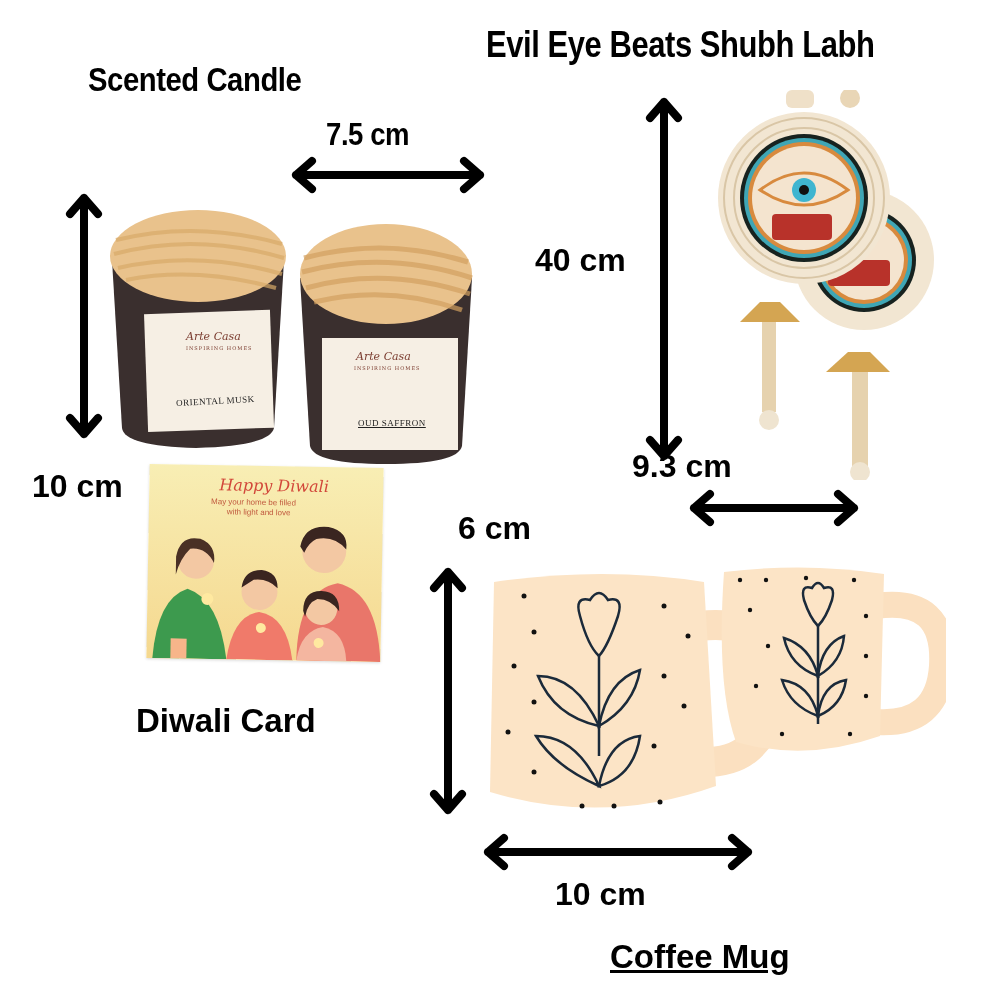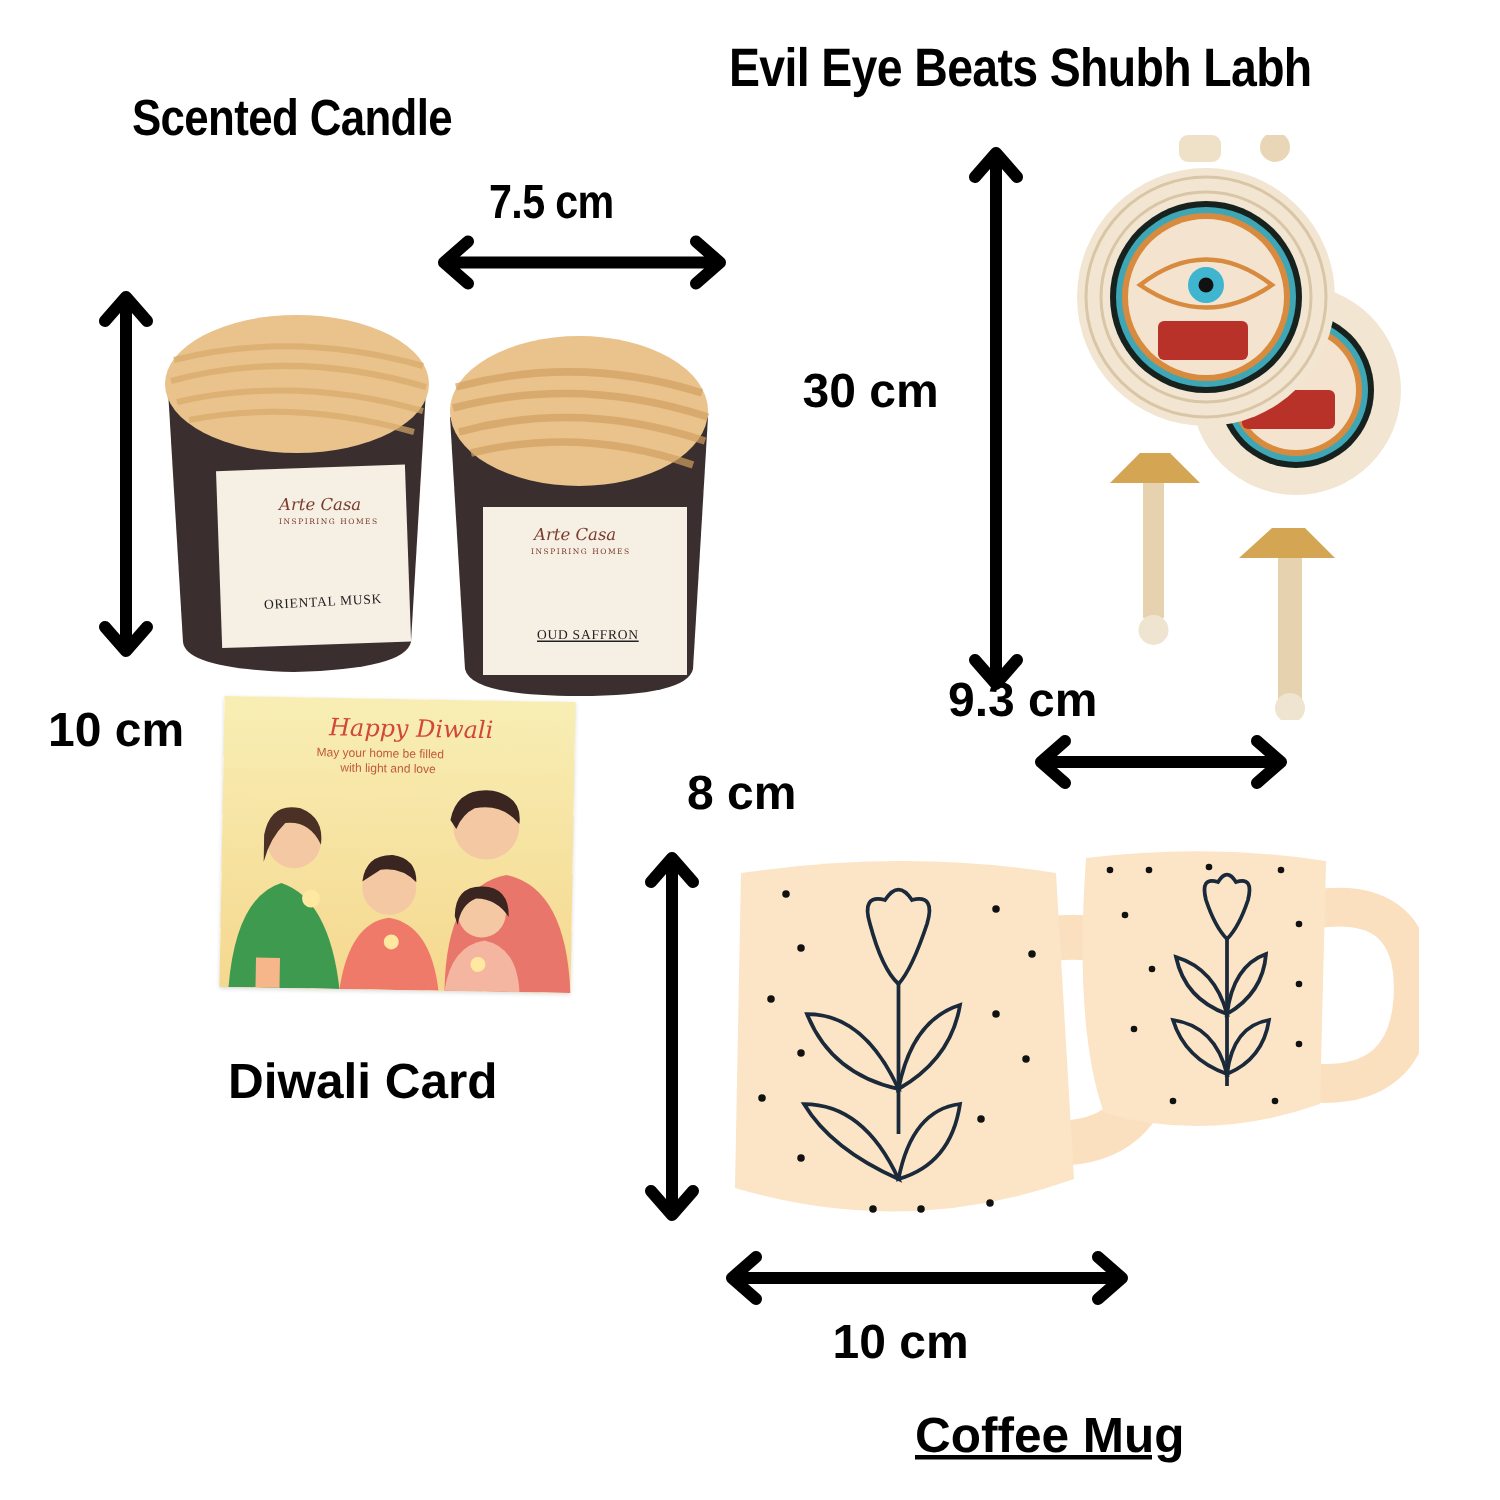--- a/index.html
+++ b/index.html
@@ -9,28 +9,28 @@
   .dim{font-size:32px;}
   .arrow{position:absolute;}
   .abs{position:absolute;}
   svg{display:block;}
 </style>
 </head>
 <body>
 
 <div class="lbl title-cond" style="left:88px;top:60px;font-size:34px;">Scented Candle</div>
 <div class="lbl title-cond" style="left:486px;top:24px;font-size:36px;">Evil Eye Beats Shubh Labh</div>
-<div class="lbl" style="left:152px;top:702px;font-size:33px;">Diwali Card</div>
+<div class="lbl" style="left:136px;top:702px;font-size:33px;">Diwali Card</div>
 <div class="lbl" style="left:610px;top:938px;font-size:33px;text-decoration:underline;">Coffee Mug</div>
 
 <div class="lbl dim title-cond" style="left:326px;top:116px;">7.5 cm</div>
 <div class="lbl dim" style="left:32px;top:468px;">10 cm</div>
-<div class="lbl dim" style="left:535px;top:242px;">30 cm</div>
+<div class="lbl dim" style="left:535px;top:242px;">40 cm</div>
 <div class="lbl dim" style="left:632px;top:448px;">9.3 cm</div>
-<div class="lbl dim" style="left:458px;top:510px;">8 cm</div>
+<div class="lbl dim" style="left:458px;top:510px;">6 cm</div>
 <div class="lbl dim" style="left:555px;top:876px;">10 cm</div>
 
 <svg class="arrow" style="left:288px;top:155px;" width="200" height="40" viewBox="0 0 200 40">
   <path d="M8 20 H192 M24 6 L8 20 L24 34 M176 6 L192 20 L176 34" stroke="#000" stroke-width="8" fill="none" stroke-linecap="round" stroke-linejoin="round"></path>
 </svg>
 <svg class="arrow" style="left:62px;top:192px;" width="44" height="248" viewBox="0 0 44 248">
   <path d="M22 6 V242 M8 22 L22 6 L36 22 M8 226 L22 242 L36 226" stroke="#000" stroke-width="8" fill="none" stroke-linecap="round" stroke-linejoin="round"></path>
 </svg>
 <svg class="arrow" style="left:642px;top:96px;" width="44" height="366" viewBox="0 0 44 366">
   <path d="M22 6 V360 M8 22 L22 6 L36 22 M8 344 L22 360 L36 344" stroke="#000" stroke-width="8" fill="none" stroke-linecap="round" stroke-linejoin="round"></path>

